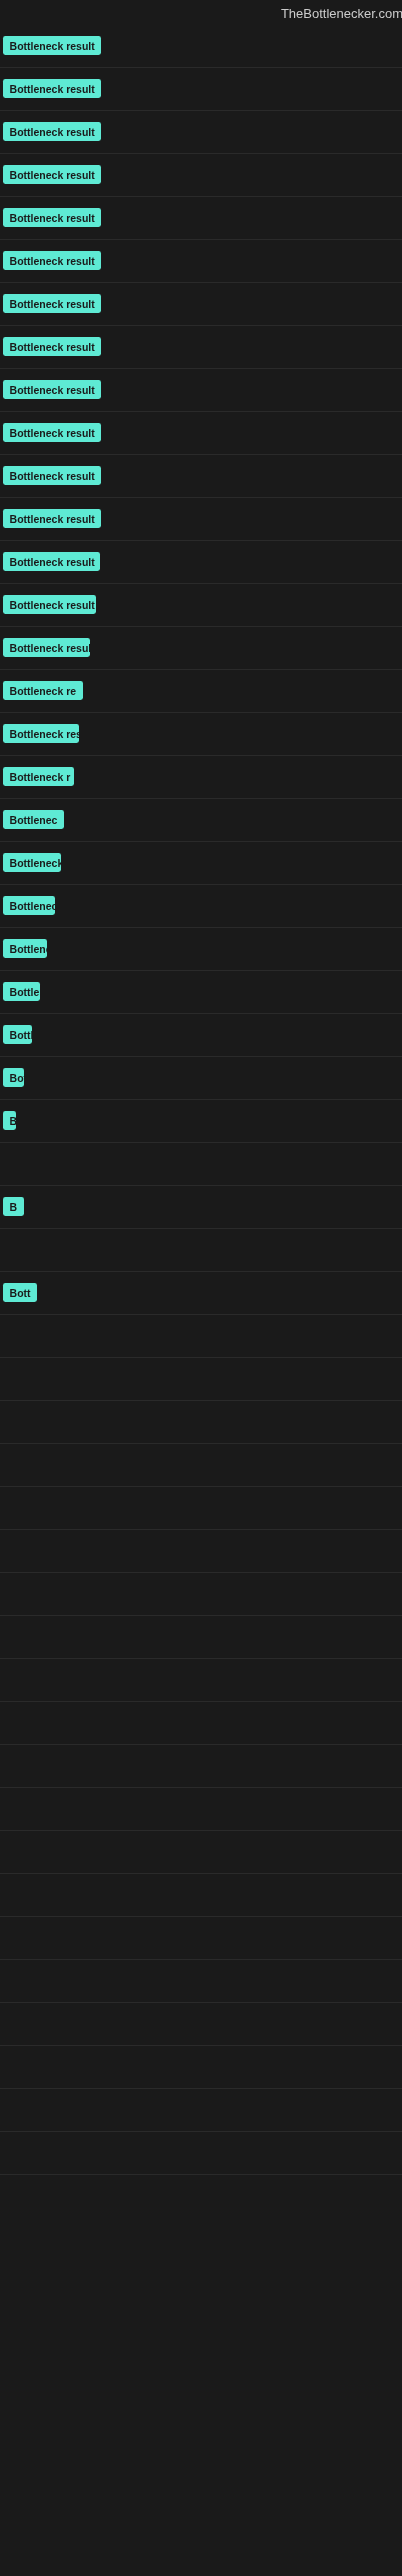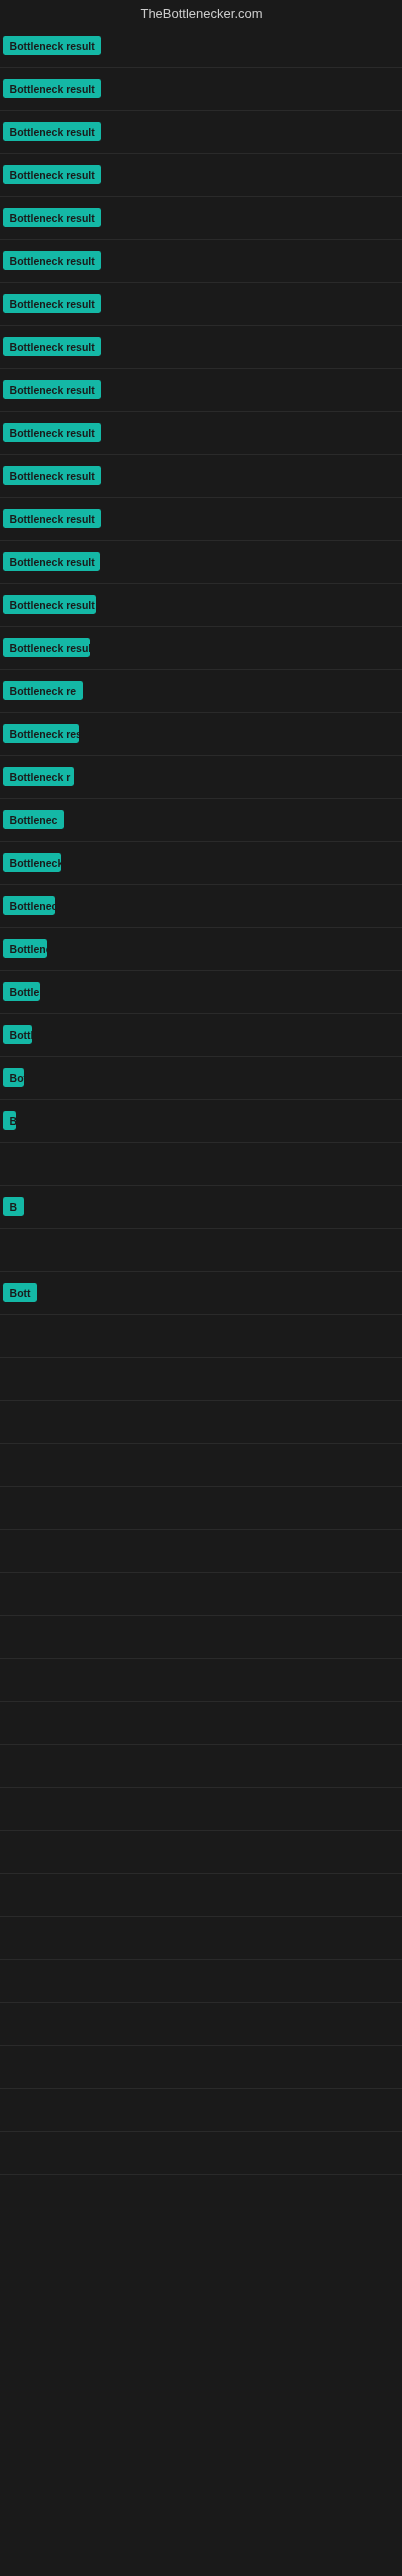--- a/index.html
+++ b/index.html
@@ -10,38 +10,38 @@
 
     body {
       width: 403px;
       min-height: 2576px;
       background-color: #1a1a1a;
       font-family: Arial, sans-serif;
       position: relative;
     }
 
     .site-title {
-      text-align: center;
+      text-align: right;
       color: #cccccc;
       font-size: 13px;
       padding: 6.4px 0 3.2px 0;
       font-weight: normal;
     }
 
     .bottleneck-entry {
       position: relative;
       height: 43px;
       display: flex;
       align-items: center;
       padding-left: 3.2px;
       border-bottom: 0.8px solid #2a2a2a;
     }
 
     .bottleneck-badge {
-      background-color: #14b8a6;
+      background-color: #5eead4;
       color: #1a1a1a;
       font-size: 10.5px;
       font-weight: bold;
       padding: 3.2px 6.4px;
       border-radius: 2.4px;
       white-space: nowrap;
       overflow: hidden;
       text-overflow: clip;
       display: inline-block;
     }

